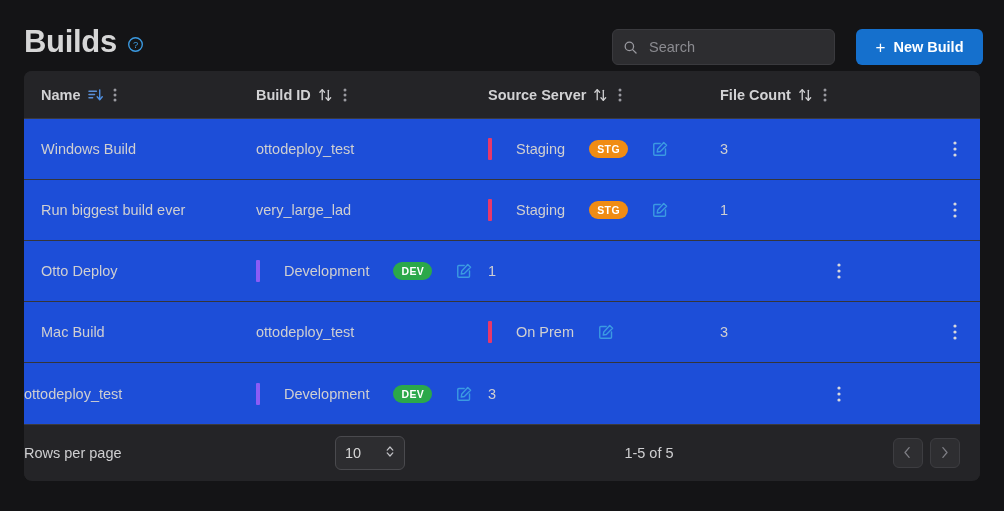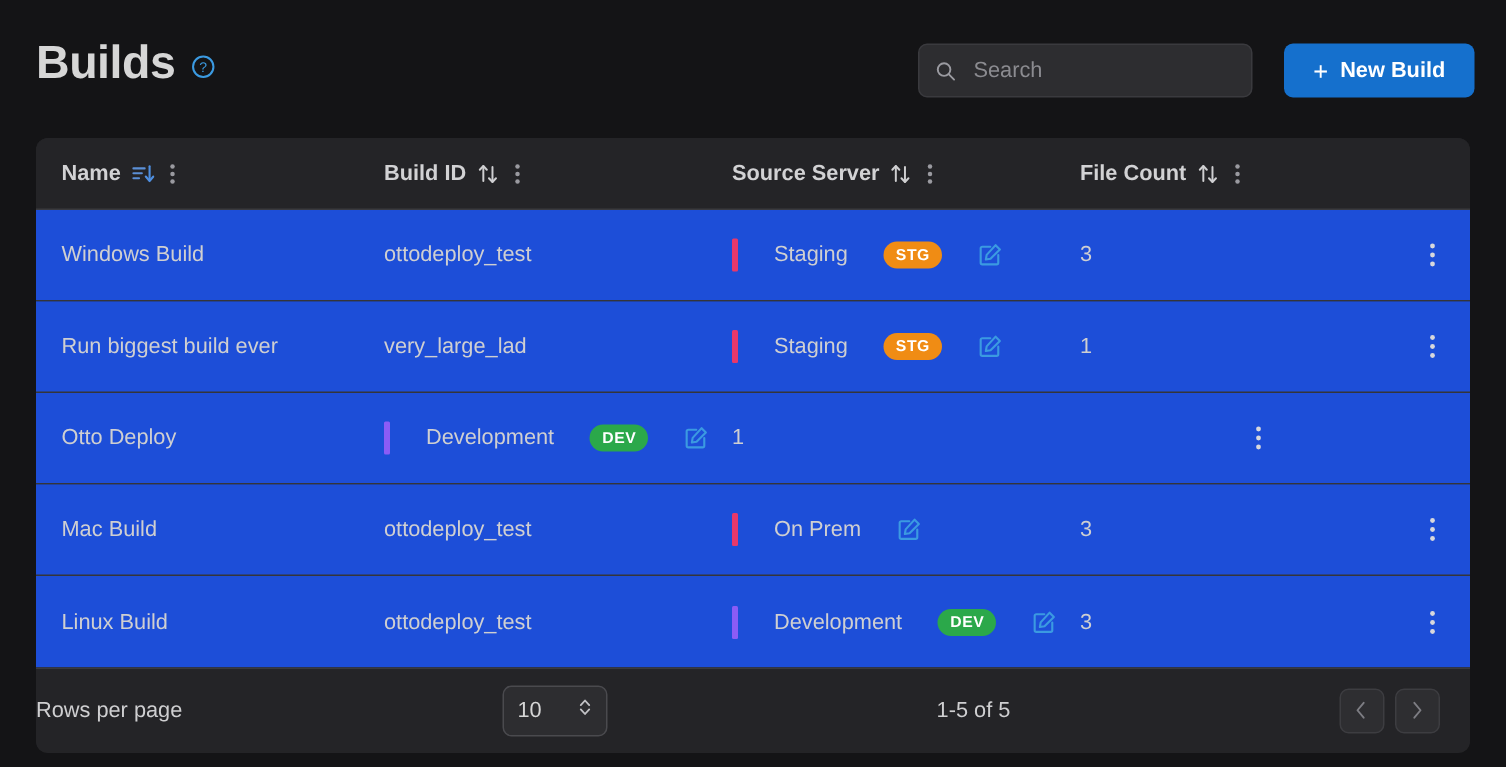--- a/index.html
+++ b/index.html
@@ -53,21 +53,21 @@
     background: #1570cd; border: none; border-radius: 6px;
     color: #ffffff; font-size: 14.5px; font-weight: bold;
     display: flex; align-items: center; justify-content: center; gap: 8px;
     cursor: pointer;
     font-family: "Liberation Sans", sans-serif;
   }
   .plus-icon { font-size: 17px; font-weight: normal; line-height: 1; }
 
   
   .table-card {
-    position: absolute; left: 24px; top: 92px;
+    position: absolute; left: 24px; top: 71px;
     width: 956px; height: 410px;
     background: #242427;
     border-radius: 8px;
     overflow: hidden;
   }
   .thead {
     height: 48px; display: flex; align-items: center;
     background: #242427;
     border-bottom: 1px solid #3a3a3e;
   }
@@ -342,21 +342,20 @@
       <span class="kebab-cell">
         <svg width="4" height="18" viewBox="0 0 4 18">
           <circle cx="2" cy="3" r="1.6" fill="#d8d8dc"></circle>
           <circle cx="2" cy="9" r="1.6" fill="#d8d8dc"></circle>
           <circle cx="2" cy="15" r="1.6" fill="#d8d8dc"></circle>
         </svg>
       </span>
     </div>
         </div>
         <div class="trow">
-    <div class="td td-name">Linux Build</div>
     <div class="td td-buildid">ottodeploy_test</div>
     <div class="td td-source">
       <span class="env-bar" style="background:#8b5cf6"></span>
       <span class="env-name">Development</span>
       <span class="env-badge" style="background:#2ba84a">DEV</span>
       <span class="edit-icon">
         <svg width="16" height="16" viewBox="0 0 18 18">
           <path d="M9.2 2.8 H3.2 A1.2 1.2 0 0 0 2 4 V14.8 A1.2 1.2 0 0 0 3.2 16 H14 A1.2 1.2 0 0 0 15.2 14.8 V9" fill="none" stroke="#3b9ae1" stroke-width="1.6" stroke-linecap="round" stroke-linejoin="round"></path>
           <path d="M13.2 1.6 L16.4 4.8 L9.4 11.8 L5.9 12.4 L6.5 8.9 Z" fill="none" stroke="#3b9ae1" stroke-width="1.6" stroke-linecap="round" stroke-linejoin="round"></path>
         </svg>

